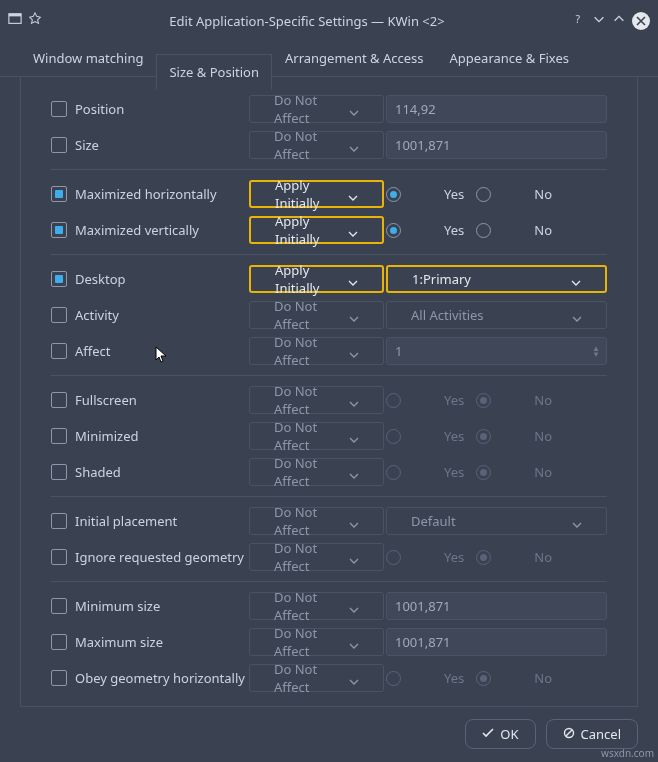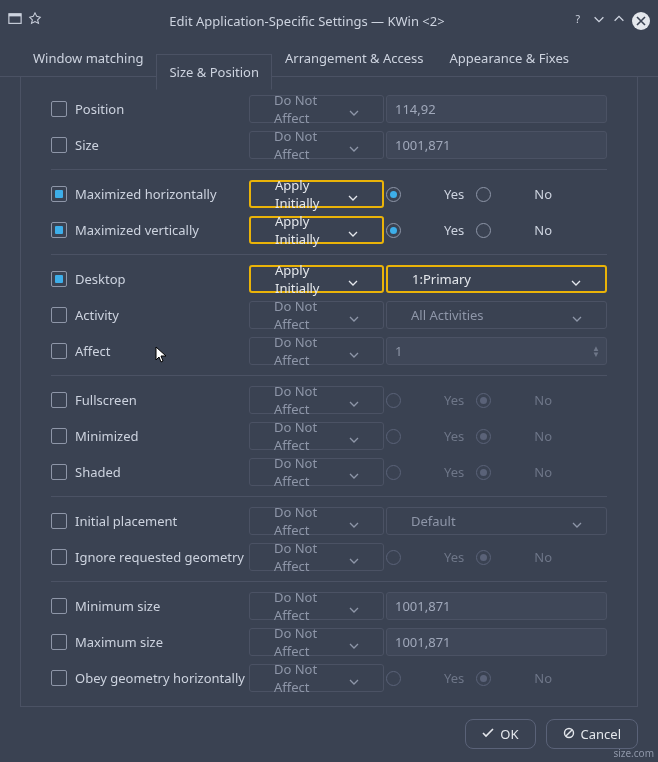--- a/index.html
+++ b/index.html
@@ -455,19 +455,19 @@
   </div>
   <div class="btn">
     <span><svg viewBox="0 0 12 12">
           <circle cx="6" cy="6" r="4.5" fill="none" stroke="#e4e7ec" stroke-width="1.4"></circle>
           <line x1="3" y1="9" x2="9" y2="3" stroke="#e4e7ec" stroke-width="1.4"></line>
         </svg></span>
     <span>Cancel</span>
   </div>
 </div>
 
-<div class="watermark">size.com</div>
+<div class="watermark">wsxdn.com</div>
 
 <div class="cursor">
   <svg viewBox="0 0 14 18">
       <path d="M1 1l0 13 3-3 2 5 2-1-2-5 5 0z"></path>
     </svg>
 </div>
 
 </body></html>

